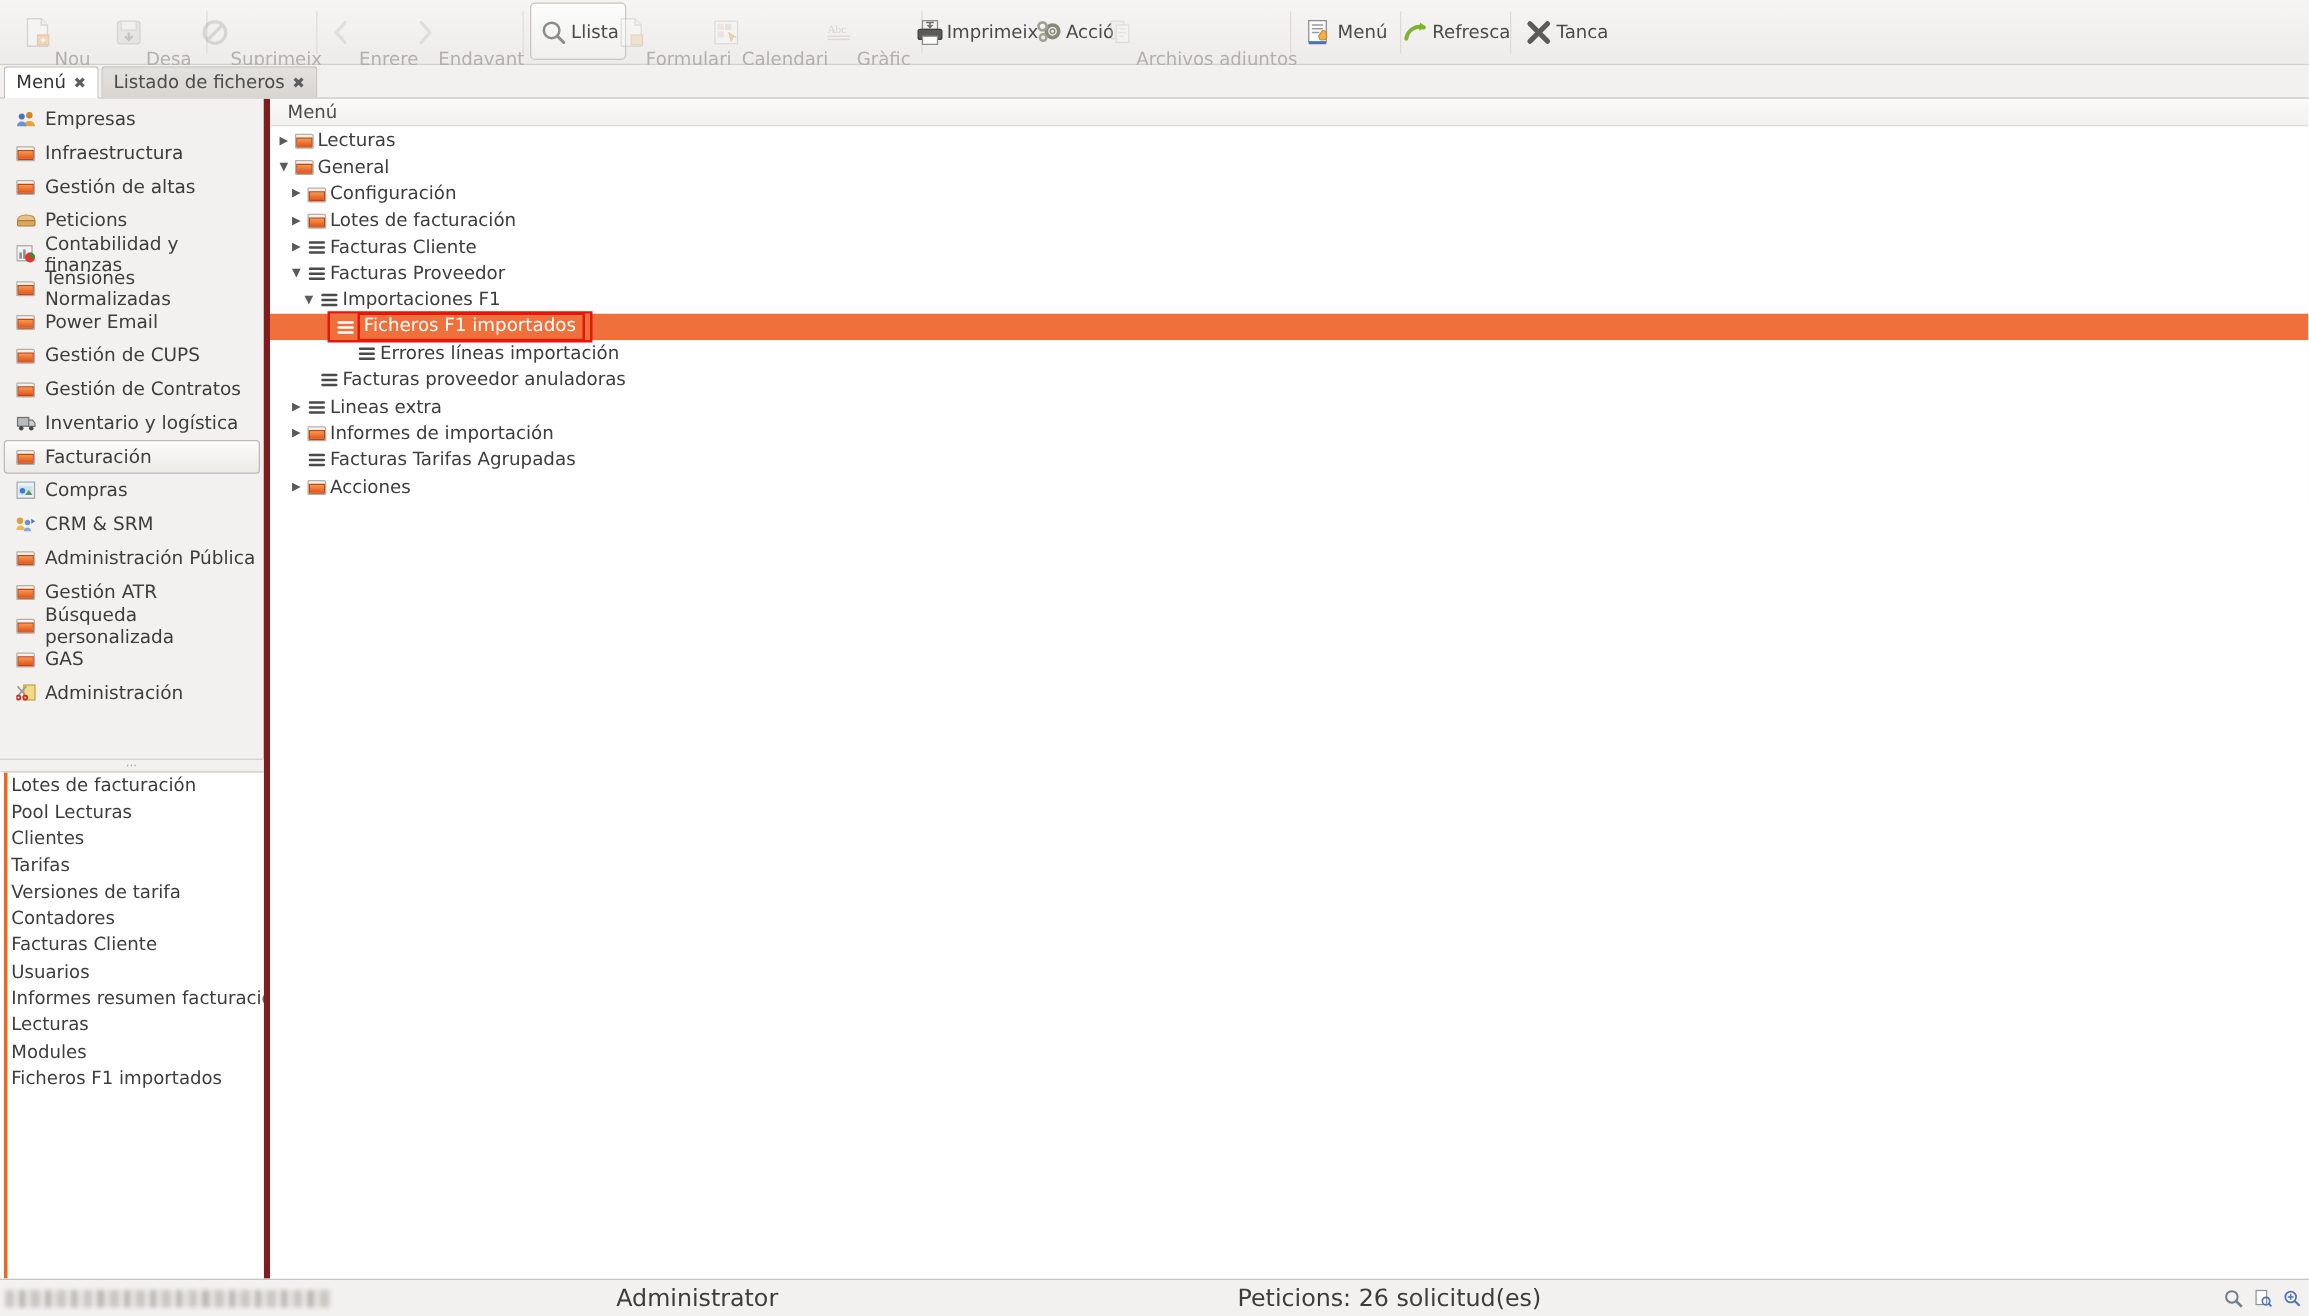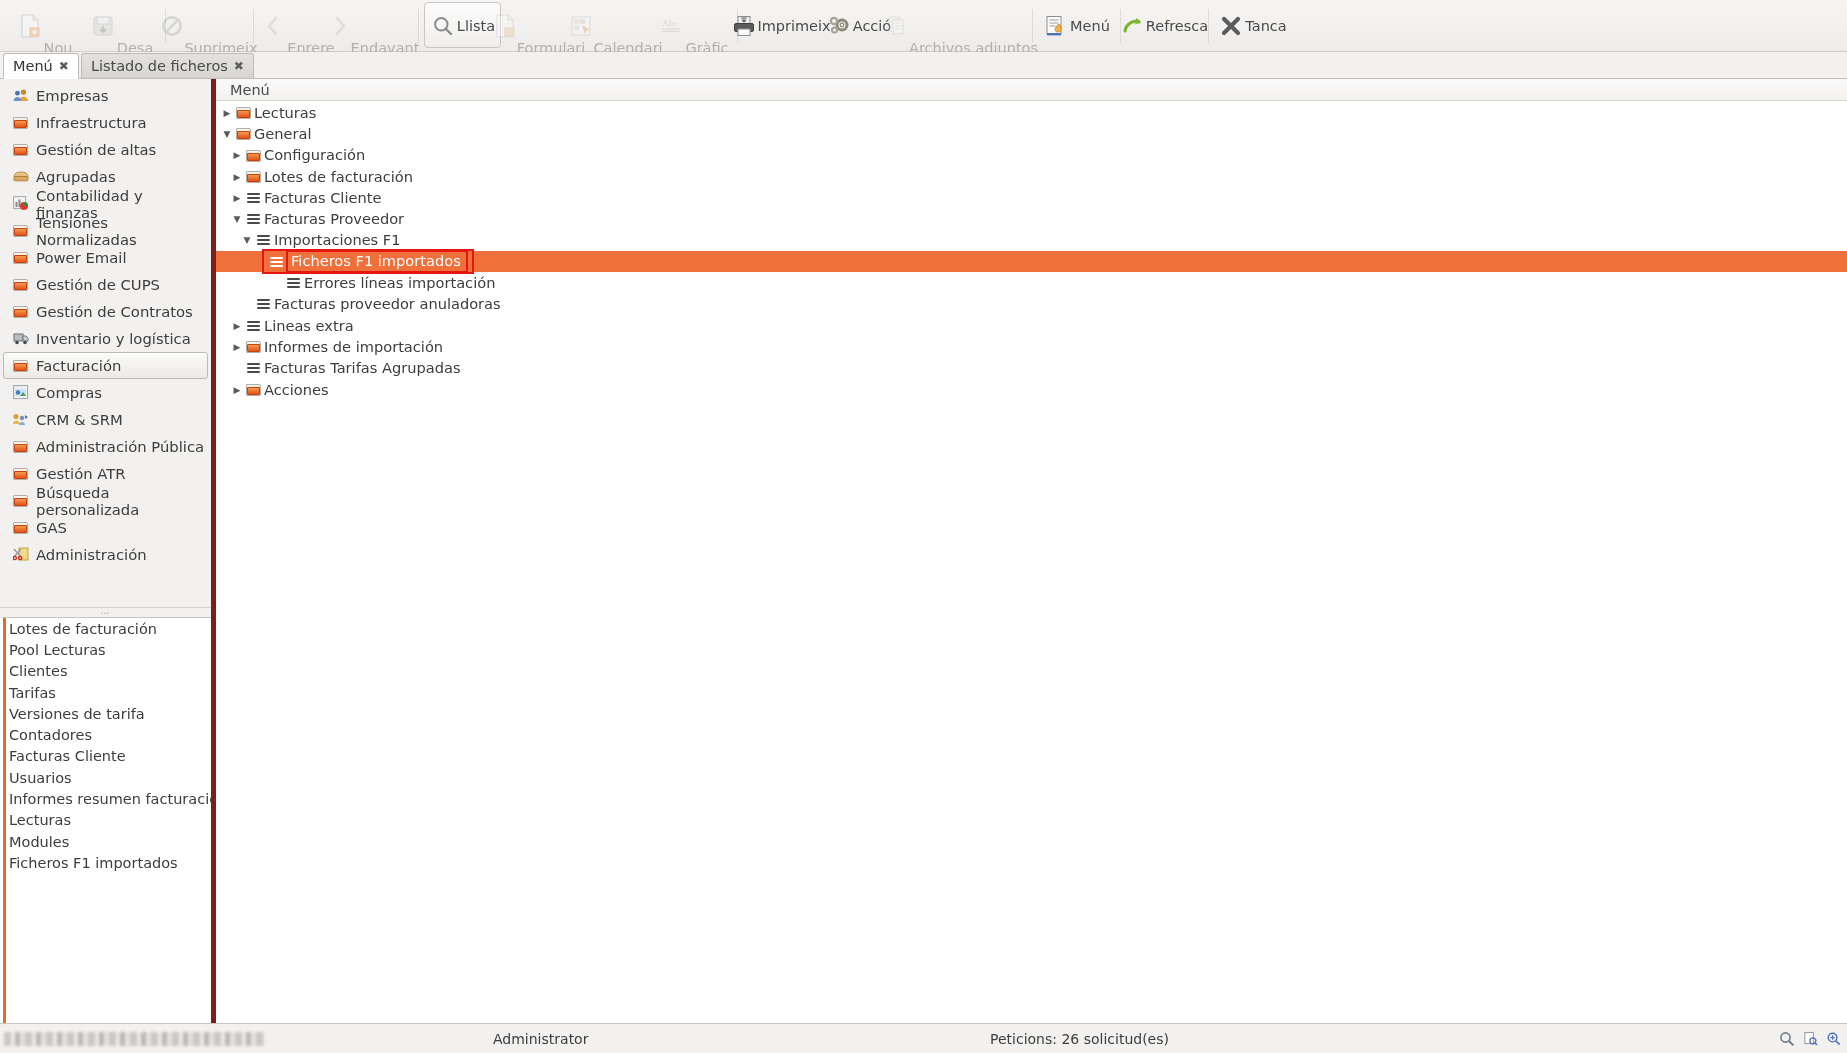--- a/index.html
+++ b/index.html
@@ -243,21 +243,21 @@
   .tnode-label { line-height: 16px; }
 
   
   .statusbar {
     height: 30px;
     min-height: 30px;
     background: #f2f1f0;
     border-top: 1px solid #c8c5c1;
     display: flex;
     align-items: center;
-    font-size: 14px;
+    font-size: 19px;
     color: #3d3d3d;
     position: relative;
   }
   .st-blur {
     width: 262px;
     height: 14px;
     margin-left: 4px;
     background: repeating-linear-gradient(90deg,
        #c9c6c2 0px, #c9c6c2 7px, #eceae8 7px, #eceae8 11px,
        #b9b6b2 11px, #b9b6b2 16px, #e4e2df 16px, #e4e2df 21px);
@@ -497,21 +497,21 @@
             </span>
             <span>Gestión de altas</span>
           </div>
           <div class="sb-item">
             <span class="sb-ico">
               <svg width="16" height="14" viewBox="0 0 16 14">
                 <path d="M1 6.5C1 3.6 4 2 8 2s7 1.6 7 4.5z" fill="#e8c184" stroke="#b48b44" stroke-width=".9"></path>
                 <rect x="1" y="6.5" width="14" height="4.3" rx="1" fill="#d9a95f" stroke="#ab7e38" stroke-width=".9"></rect>
               </svg>
             </span>
-            <span>Agrupadas</span>
+            <span>Peticions</span>
           </div>
           <div class="sb-item">
             <span class="sb-ico">
               <svg width="16" height="15" viewBox="0 0 16 15">
                 <rect x="0.6" y="0.6" width="12" height="12" fill="#f3f3f3" stroke="#a8a8a8"></rect>
                 <rect x="2.5" y="6" width="2" height="5" fill="#8a8a8a"></rect>
                 <rect x="5.5" y="3.5" width="2" height="7.5" fill="#8a8a8a"></rect>
                 <circle cx="11" cy="10" r="4" fill="#e0392c"></circle>
                 <path d="M11 10V6a4 4 0 014 4z" fill="#2f8f3e"></path>
               </svg>

